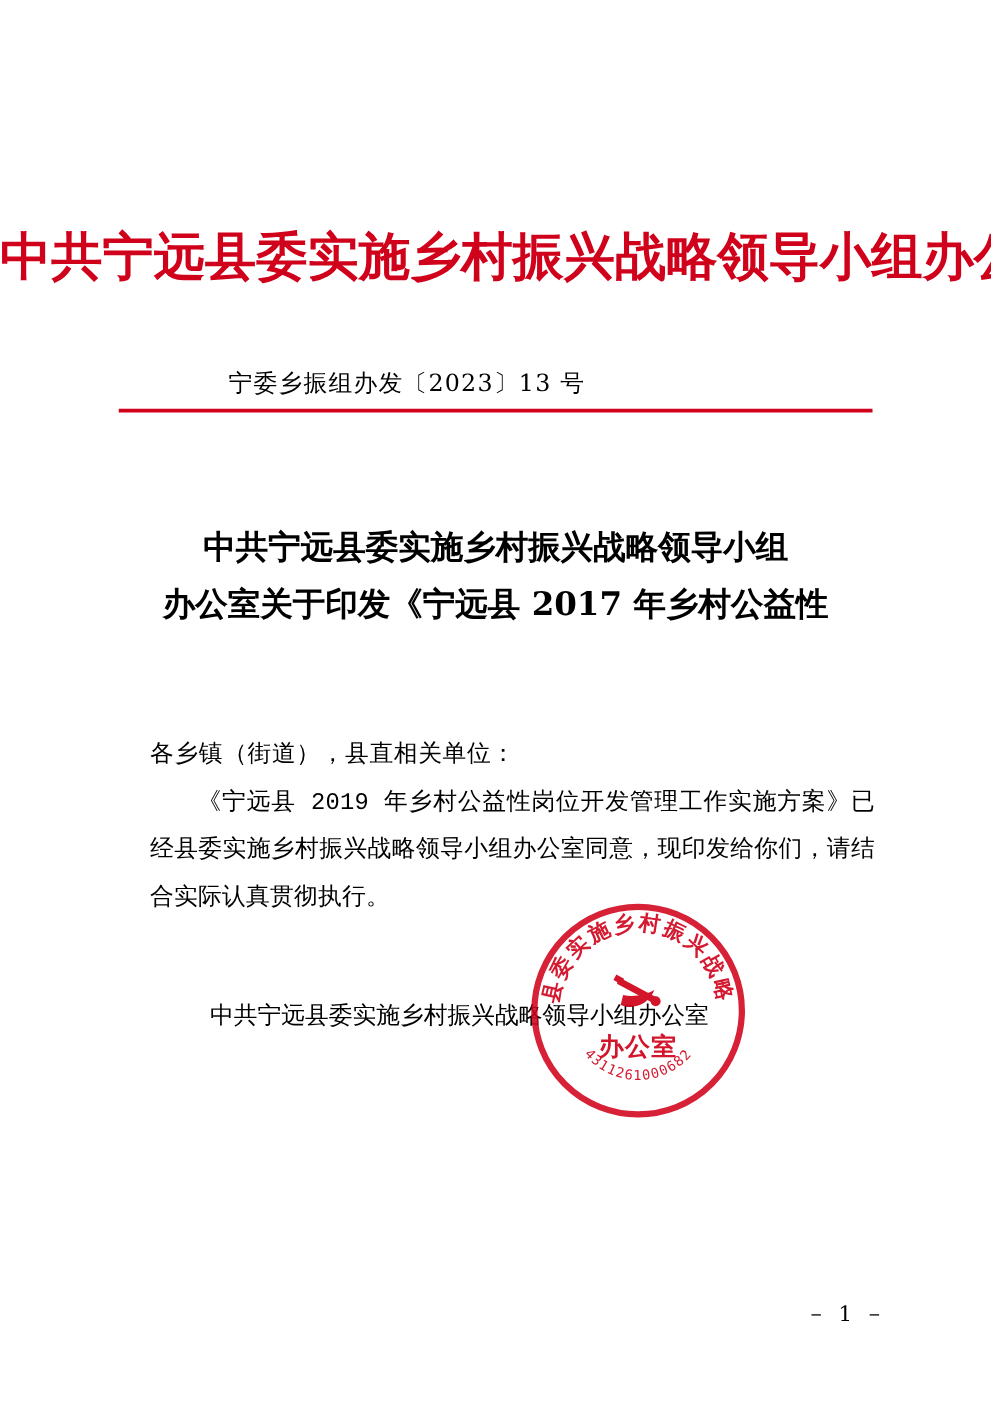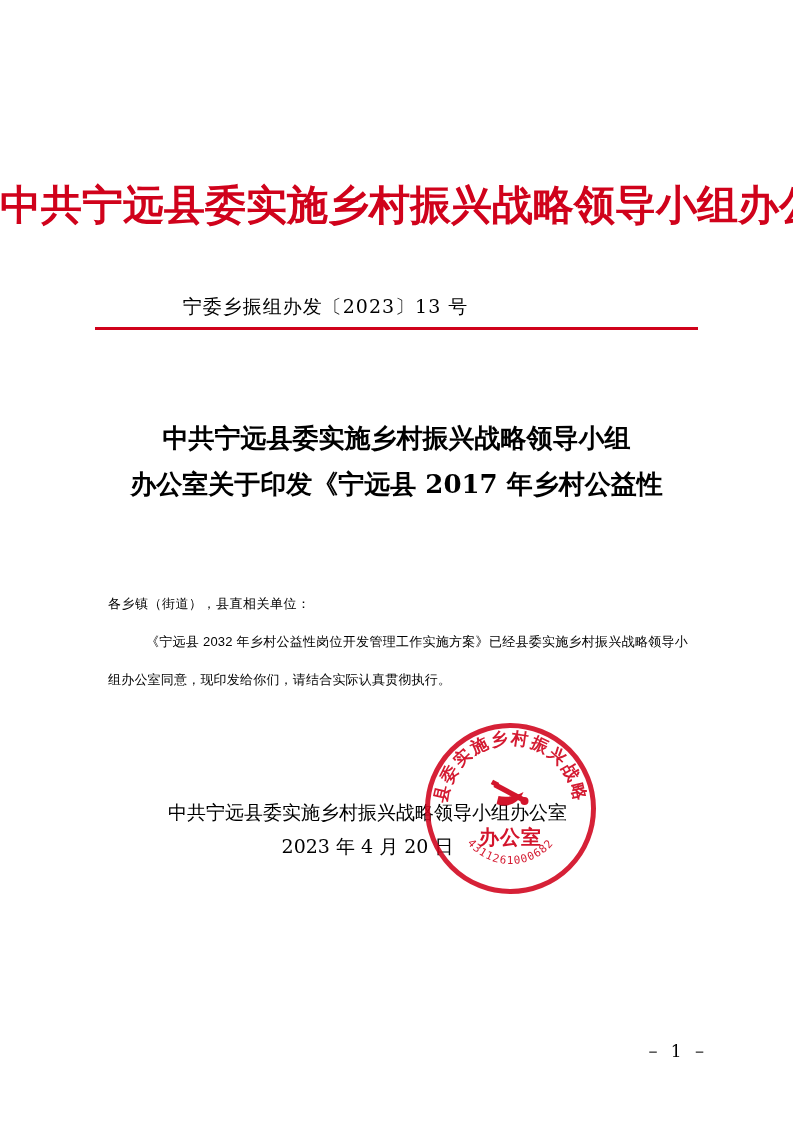--- a/index.html
+++ b/index.html
@@ -70,26 +70,26 @@
     font-size: 26px;
     font-weight: bold;
     line-height: 46px;
     font-family: "DejaVu Serif", "Liberation Serif", serif;
   }
   .doc-title div { white-space: nowrap; }
 
   
   .body-block {
     position: absolute;
-    left: 108px;
+    left: 120px;
     top: 585px;
     width: 580px;
-    font-size: 13px;
+    font-size: 19px;
     line-height: 38px;
-    font-family: Liberation Sans, sans-serif;
+    font-family: Liberation Mono, monospace;
   }
   .salutation {
     margin: 0 0 0 0;
     letter-spacing: 0.5px;
   }
   .para {
     margin: 0;
     text-indent: 38px;
     text-align: justify;
     letter-spacing: 0.2px;
@@ -143,26 +143,25 @@
 
   <div class="red-rule"></div>
 
   <div class="doc-title">
     <div>中共宁远县委实施乡村振兴战略领导小组</div>
     <div>办公室关于印发《宁远县 2017 年乡村公益性</div>
   </div>
 
   <div class="body-block">
     <p class="salutation">各乡镇（街道），县直相关单位：</p>
-    <p class="para">《宁远县 2032 年乡村公益性岗位开发管理工作实施方案》已经县委实施乡村振兴战略领导小组办公室同意，现印发给你们，请结合实际认真贯彻执行。</p>
+    <p class="para">《宁远县 2019 年乡村公益性岗位开发管理工作实施方案》已经县委实施乡村振兴战略领导小组办公室同意，现印发给你们，请结合实际认真贯彻执行。</p>
   </div>
 
   <div class="signature">
     <div class="sig-line">中共宁远县委实施乡村振兴战略领导小组办公室</div>
-    <div class="sig-date">2023 年 4 月 20 日</div>
   </div>
 
   <div class="seal">
     <svg width="173" height="173" viewBox="0 0 173 173" xmlns="http://www.w3.org/2000/svg">
       <defs>
         <path id="sealArcTop" d="M 22,86.5 A 64.5,64.5 0 0 1 151,86.5"></path>
         <path id="sealArcBottom" d="M 31,86.5 A 55.5,55.5 0 0 0 142,86.5"></path>
       </defs>
       <circle cx="86.5" cy="86.5" r="83" fill="none" stroke="#d0021b" stroke-width="5" opacity="0.88"></circle>
       <g fill="#d0021b" opacity="0.9">

